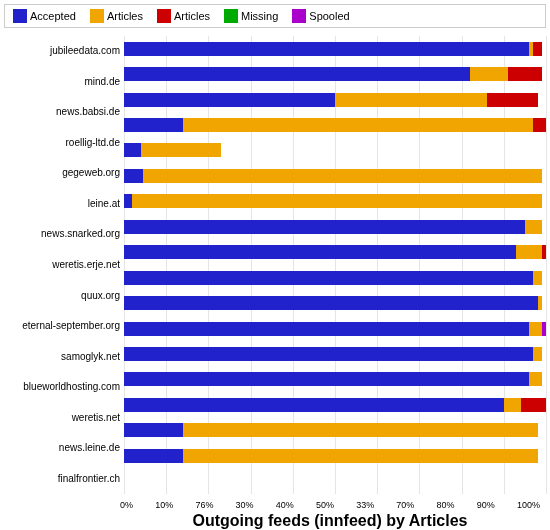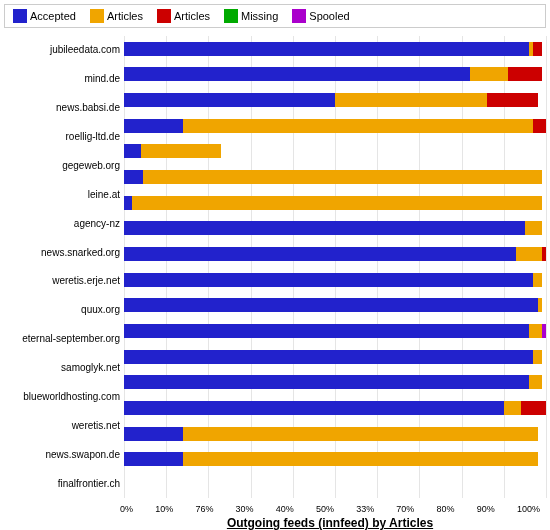--- a/index.html
+++ b/index.html
@@ -99,25 +99,24 @@
     .x-ticks {
       display: flex;
       flex-direction: row;
       width: 100%;
       justify-content: space-between;
       font-size: 9px;
       color: #000;
       padding-top: 2px;
     }
     .x-title {
-      font-size: 12px;
+      font-size: 16px;
       font-weight: bold;
       text-align: left;
       padding-top: 2px;
-      text-decoration: underline;
     }
     .gridline {
       position: absolute;
       top: 0;
       bottom: 0;
       width: 1px;
       background: #ccc;
       opacity: 0.5;
     }
   </style>
@@ -152,29 +151,28 @@
 
   <div class="chart-area">
     <div class="y-labels">
 
     <div class="y-label">jubileedata.com</div>
         <div class="y-label">mind.de</div>
         <div class="y-label">news.babsi.de</div>
         <div class="y-label">roellig-ltd.de</div>
         <div class="y-label">gegeweb.org</div>
         <div class="y-label">leine.at</div>
-        <div class="y-label">agency-nz</div>
         <div class="y-label">news.snarked.org</div>
         <div class="y-label">weretis.erje.net</div>
         <div class="y-label">quux.org</div>
         <div class="y-label">eternal-september.org</div>
         <div class="y-label">samoglyk.net</div>
         <div class="y-label">blueworldhosting.com</div>
         <div class="y-label">weretis.net</div>
-        <div class="y-label">news.swapon.de</div>
+        <div class="y-label">news.leine.de</div>
         <div class="y-label">finalfrontier.ch</div>
       </div>
     <div class="bars-area">
 
       <div class="grid-lines">
 
       <div class="gridline" style="left: 0%;"></div>
           <div class="gridline" style="left: 10%;"></div>
           <div class="gridline" style="left: 20%;"></div>
           <div class="gridline" style="left: 30%;"></div>

